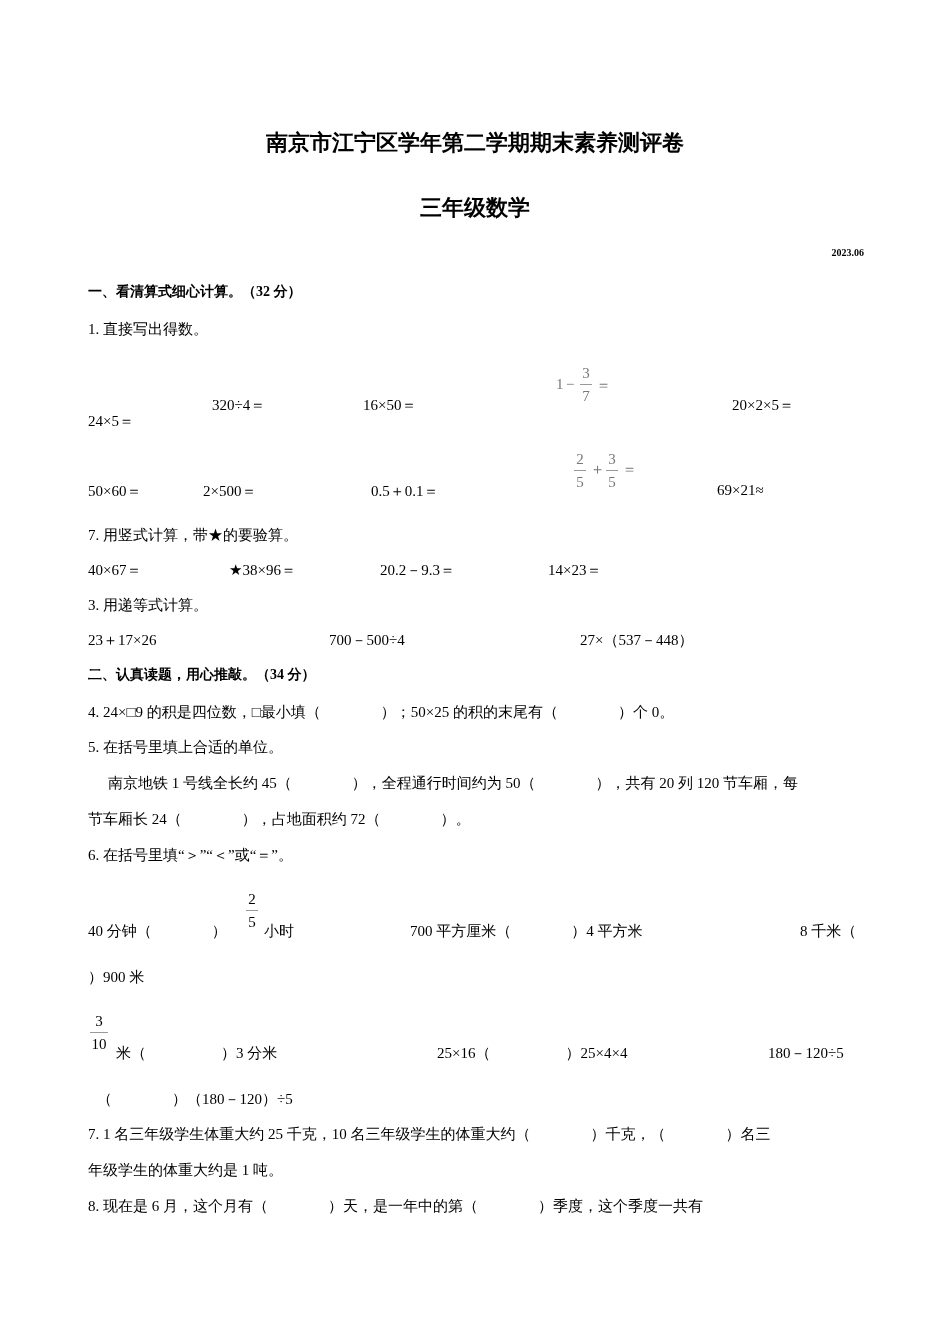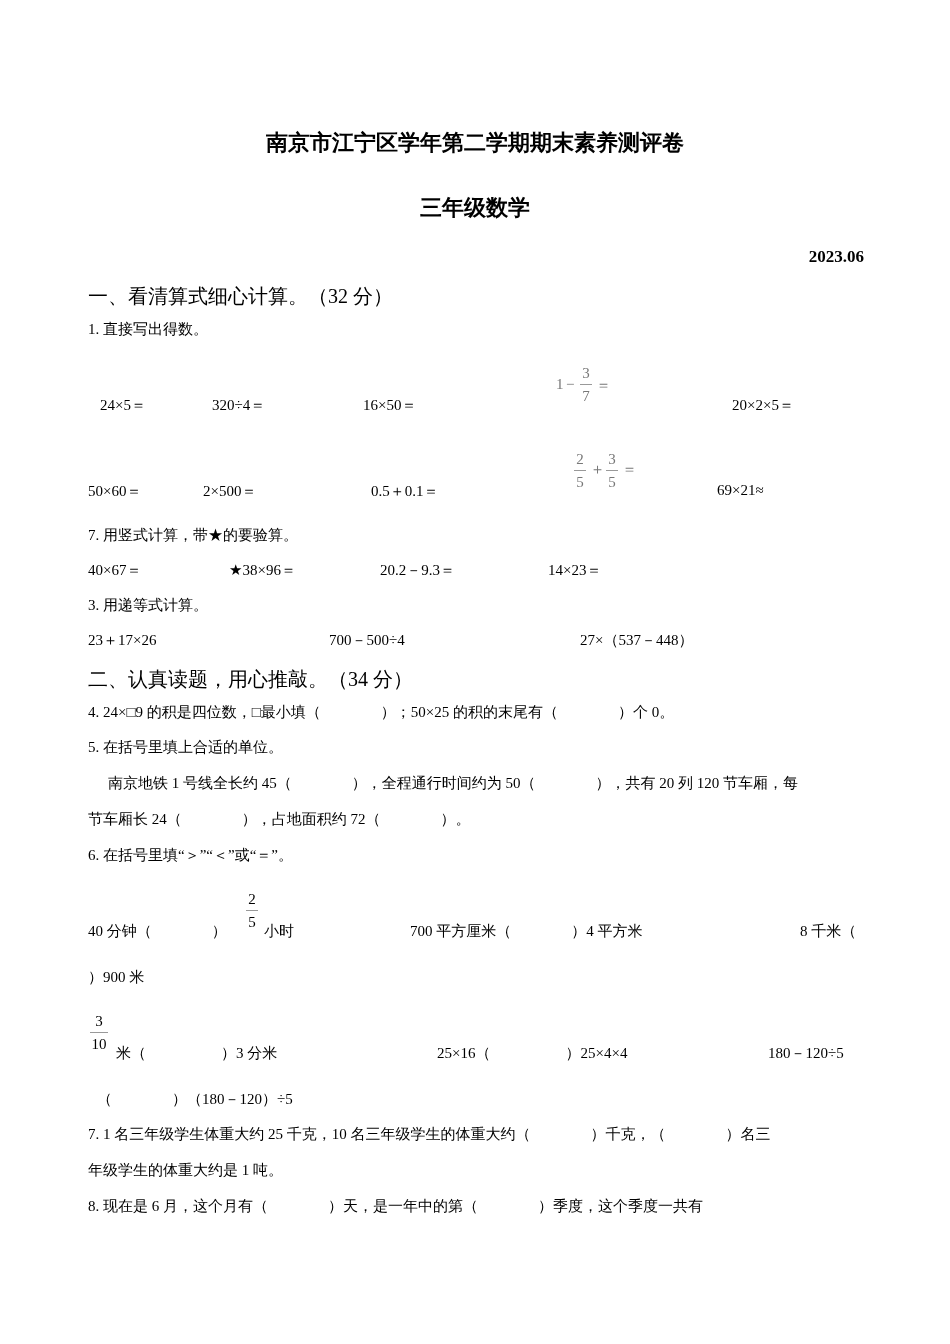--- a/index.html
+++ b/index.html
@@ -3,43 +3,43 @@
   <meta charset="utf-8">
   <style>
     html, body { margin: 0; padding: 0; background: #ffffff; }
     body {
       width: 950px; height: 1344px; position: relative; overflow: hidden;
       font-family: "Liberation Serif", "DejaVu Serif", serif;
       color: #000;
     }
     .abs { position: absolute; white-space: nowrap; }
     .title { font-size: 22px; font-weight: bold; left: 0; width: 950px; text-align: center; }
-    .date { font-size: 17px; font-weight: bold; }
-    .sec { font-size: 20px; font-weight: normal; }
+    .date { font-size: 10px; font-weight: bold; }
+    .sec { font-size: 14px; font-weight: bold; }
     .txt { font-size: 15px; }
     .frac { position: absolute; display: inline-flex; flex-direction: column; align-items: center; font-size: 15px; line-height: 18px; }
     .frac .bar { width: 12px; height: 1px; background: #999; margin: 2px 0; }
     .frac.grey { color: #777; }
     .frac.wide .bar { width: 18px; }
     .grey { color: #777; }
   </style>
 </head>
 <body>
 
 <div>
 
   <div class="abs title" style="top:128px;">南京市江宁区学年第二学期期末素养测评卷</div>
   <div class="abs title" style="top:193px;">三年级数学</div>
   <div class="abs date" style="top:247px; right:86px;">2023.06</div>
 
   <div class="abs sec" style="top:283px; left:88px;">一、看清算式细心计算。（32 分）</div>
 
   <div class="abs txt" style="top:320px; left:88px;">1. 直接写出得数。</div>
 
-  <div class="abs txt" style="top:396px; left:88px;margin-left:12px;">24×5＝</div>
+  <div class="abs txt" style="top:412px; left:88px;">24×5＝</div>
   <div class="abs txt" style="top:396px; left:212px;">320÷4＝</div>
   <div class="abs txt" style="top:396px; left:363px;">16×50＝</div>
   <div class="abs txt grey" style="top:376px; left:556px;">1</div>
   <div class="abs txt grey" style="top:376px; left:566px;">−</div>
   <div class="frac grey" style="top:364px; left:580px;">
     <span>3</span>
     <span class="bar"></span>
     <span>7</span>
   </div>
   <div class="abs txt grey" style="top:376px; left:596px;">＝</div>

